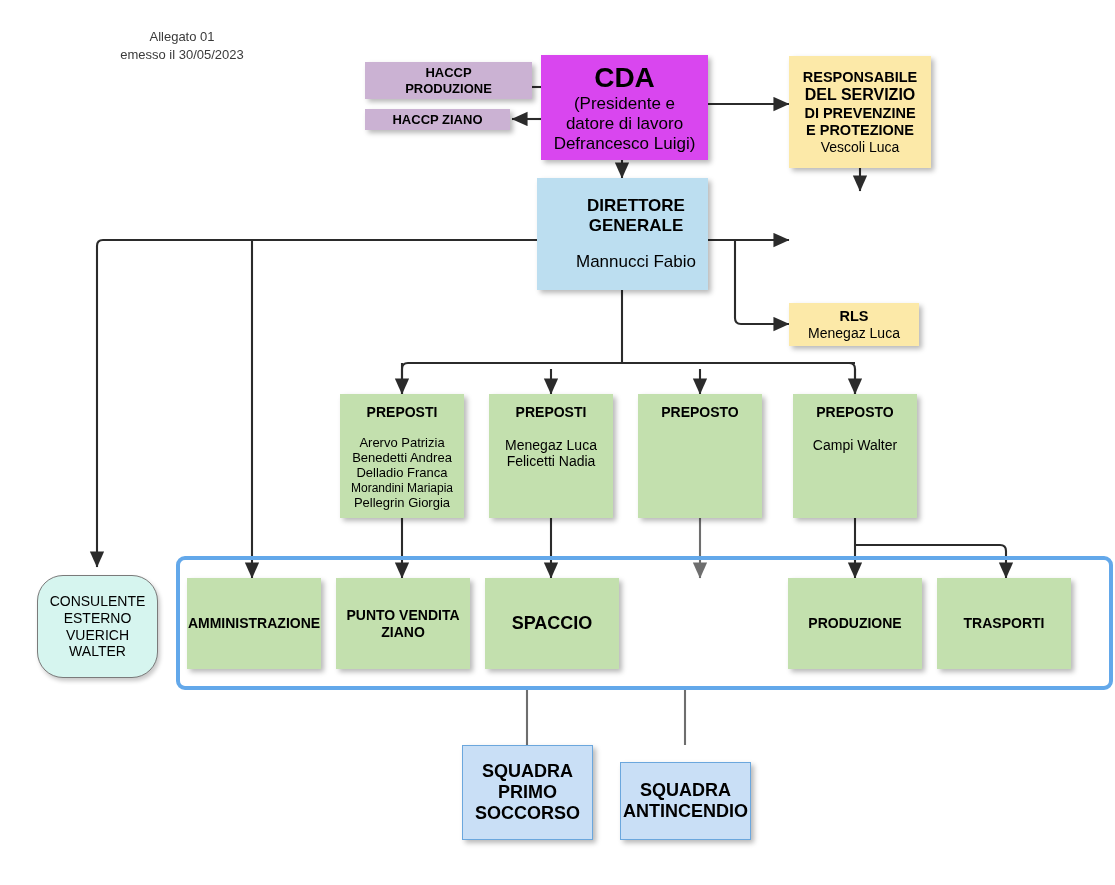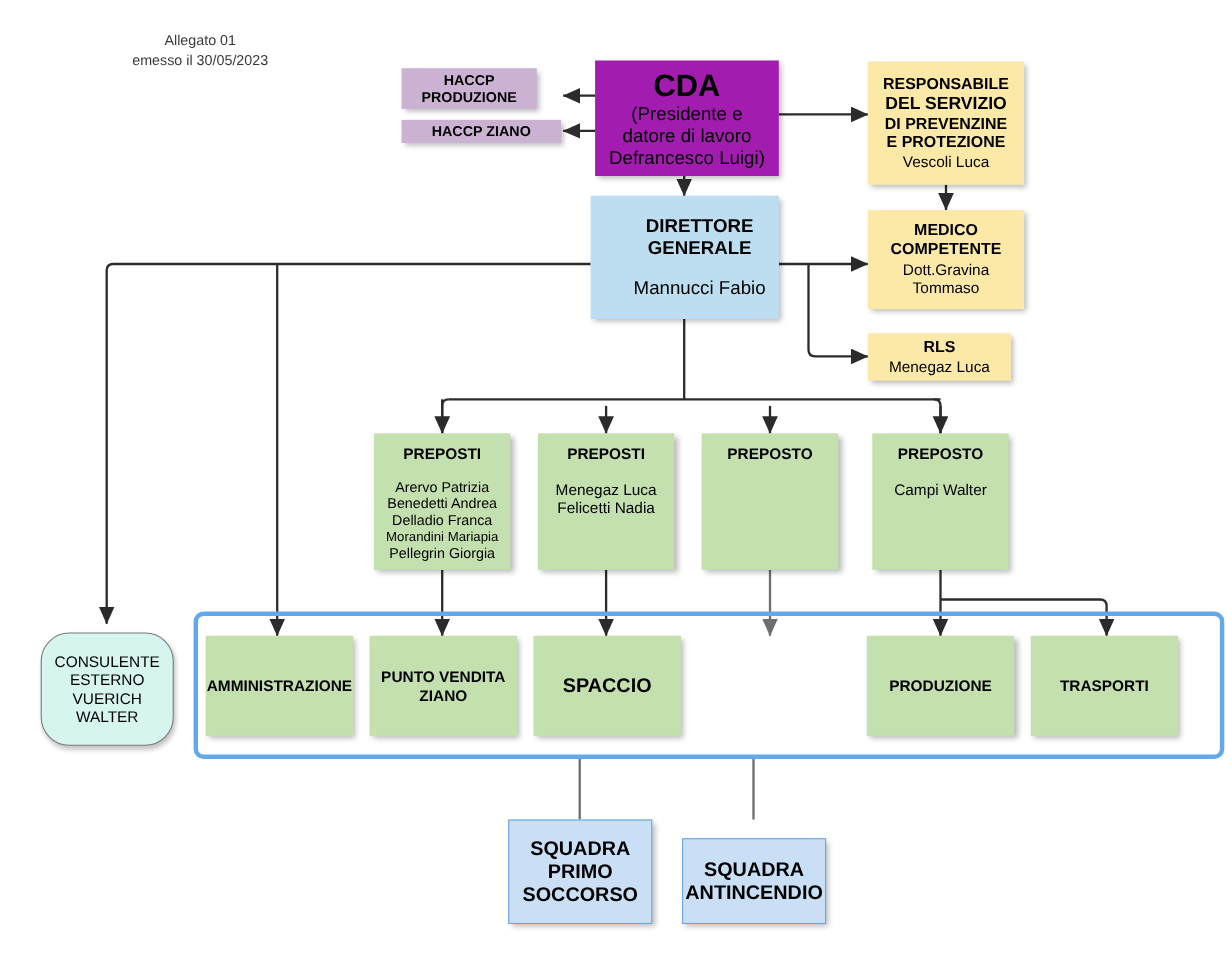--- a/index.html
+++ b/index.html
@@ -44,21 +44,21 @@
     z-index: 3;
   }
   .node .ttl {
     font-weight: bold;
   }
   .node .sub {
     font-weight: normal;
   }
 
   
-  .n-cda      { background: #a21caf; }
+  .n-cda      { background: #d946ef; }
   .n-haccp    { background: #cbb2d3; }
   .n-yellow   { background: #fce9a8; }
   .n-blue     { background: #bcdef0; }
   .n-green    { background: #c3e0ae; }
   .n-squad    { background: #c9dff6; border: 1px solid #6ba7dd; }
   .n-consult  {
     background: #d6f5ef;
     border: 1.6px solid #7a7a7a;
     border-radius: 26px;
     box-shadow: 2px 3px 4px rgba(0,0,0,0.22);
@@ -151,21 +151,21 @@
 
   <div id="group-frame" style="left:176px; top:556px; width:937px; height:134px;"></div>
 
   <div class="node n-cda" style="left:541px; top:55px; width:167px; height:105px;">
     <div class="ttl" style="font-size:28px;">CDA</div>
     <div class="sub" style="font-size:17px;">(Presidente e</div>
     <div class="sub" style="font-size:17px;">datore di lavoro</div>
     <div class="sub" style="font-size:17px;">Defrancesco Luigi)</div>
   </div>
 
-  <div class="node n-haccp" style="left:365px; top:62px; width:123px; height:37px;text-align:right;">
+  <div class="node n-haccp" style="left:365px; top:62px; width:167px; height:37px;text-align:right;">
     <div class="ttl" style="font-size:13px;">HACCP</div>
     <div class="ttl" style="font-size:13px;">PRODUZIONE</div>
   </div>
 
   <div class="node n-haccp" style="left:365px; top:109px; width:145px; height:21px;">
     <div class="ttl" style="font-size:13px;">HACCP ZIANO</div>
   </div>
 
   <div class="node n-yellow" style="left:789px; top:56px; width:142px; height:112px;">
     <div class="ttl" style="font-size:14.5px;">RESPONSABILE</div>
@@ -174,26 +174,20 @@
     <div class="ttl" style="font-size:14.5px;">E PROTEZIONE</div>
     <div class="sub" style="font-size:14px;">Vescoli Luca</div>
   </div>
 
   <div class="node n-blue" style="left:537px; top:178px; width:171px; height:112px;padding-left:32px;">
     <div class="ttl" style="font-size:17px;">DIRETTORE</div>
     <div class="ttl" style="font-size:17px;">GENERALE</div>
     <div class="sub" style="font-size:17px; margin-top:16px;">Mannucci Fabio</div>
   </div>
 
-  <div class="node n-yellow" style="left:789px; top:191px; width:142px; height:90px;">
-    <div class="ttl" style="font-size:14.5px;">MEDICO</div>
-    <div class="ttl" style="font-size:14.5px;">COMPETENTE</div>
-    <div class="sub" style="font-size:14px;">Dott.Gravina</div>
-    <div class="sub" style="font-size:14px;">Tommaso</div>
-  </div>
 
   <div class="node n-yellow" style="left:789px; top:303px; width:130px; height:43px;">
     <div class="ttl" style="font-size:14.5px;">RLS</div>
     <div class="sub" style="font-size:14px;">Menegaz Luca</div>
   </div>
 
   <div class="node n-consult" style="left:37px; top:575px; width:121px; height:103px;">
     <div class="sub" style="font-size:14px;">CONSULENTE</div>
     <div class="sub" style="font-size:14px;">ESTERNO</div>
     <div class="sub" style="font-size:14px;">VUERICH</div>

